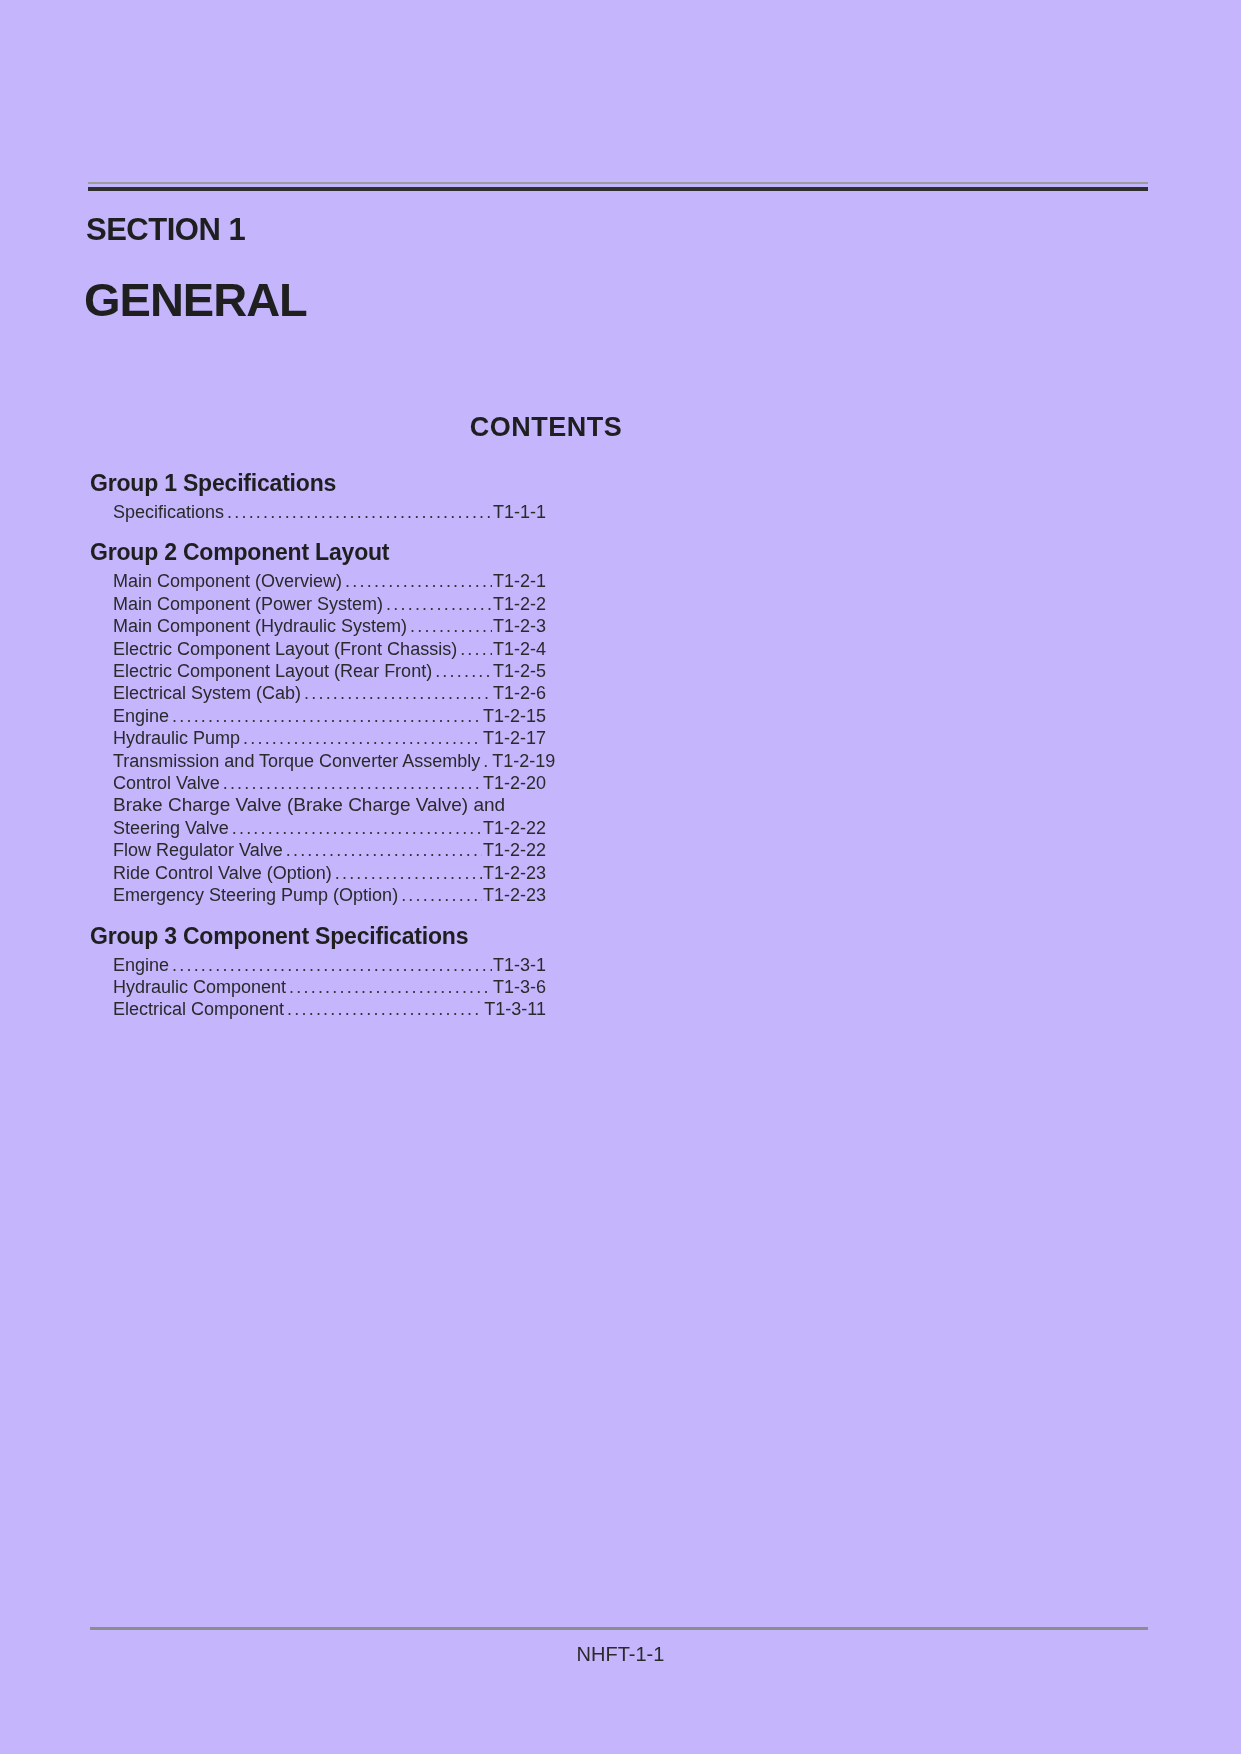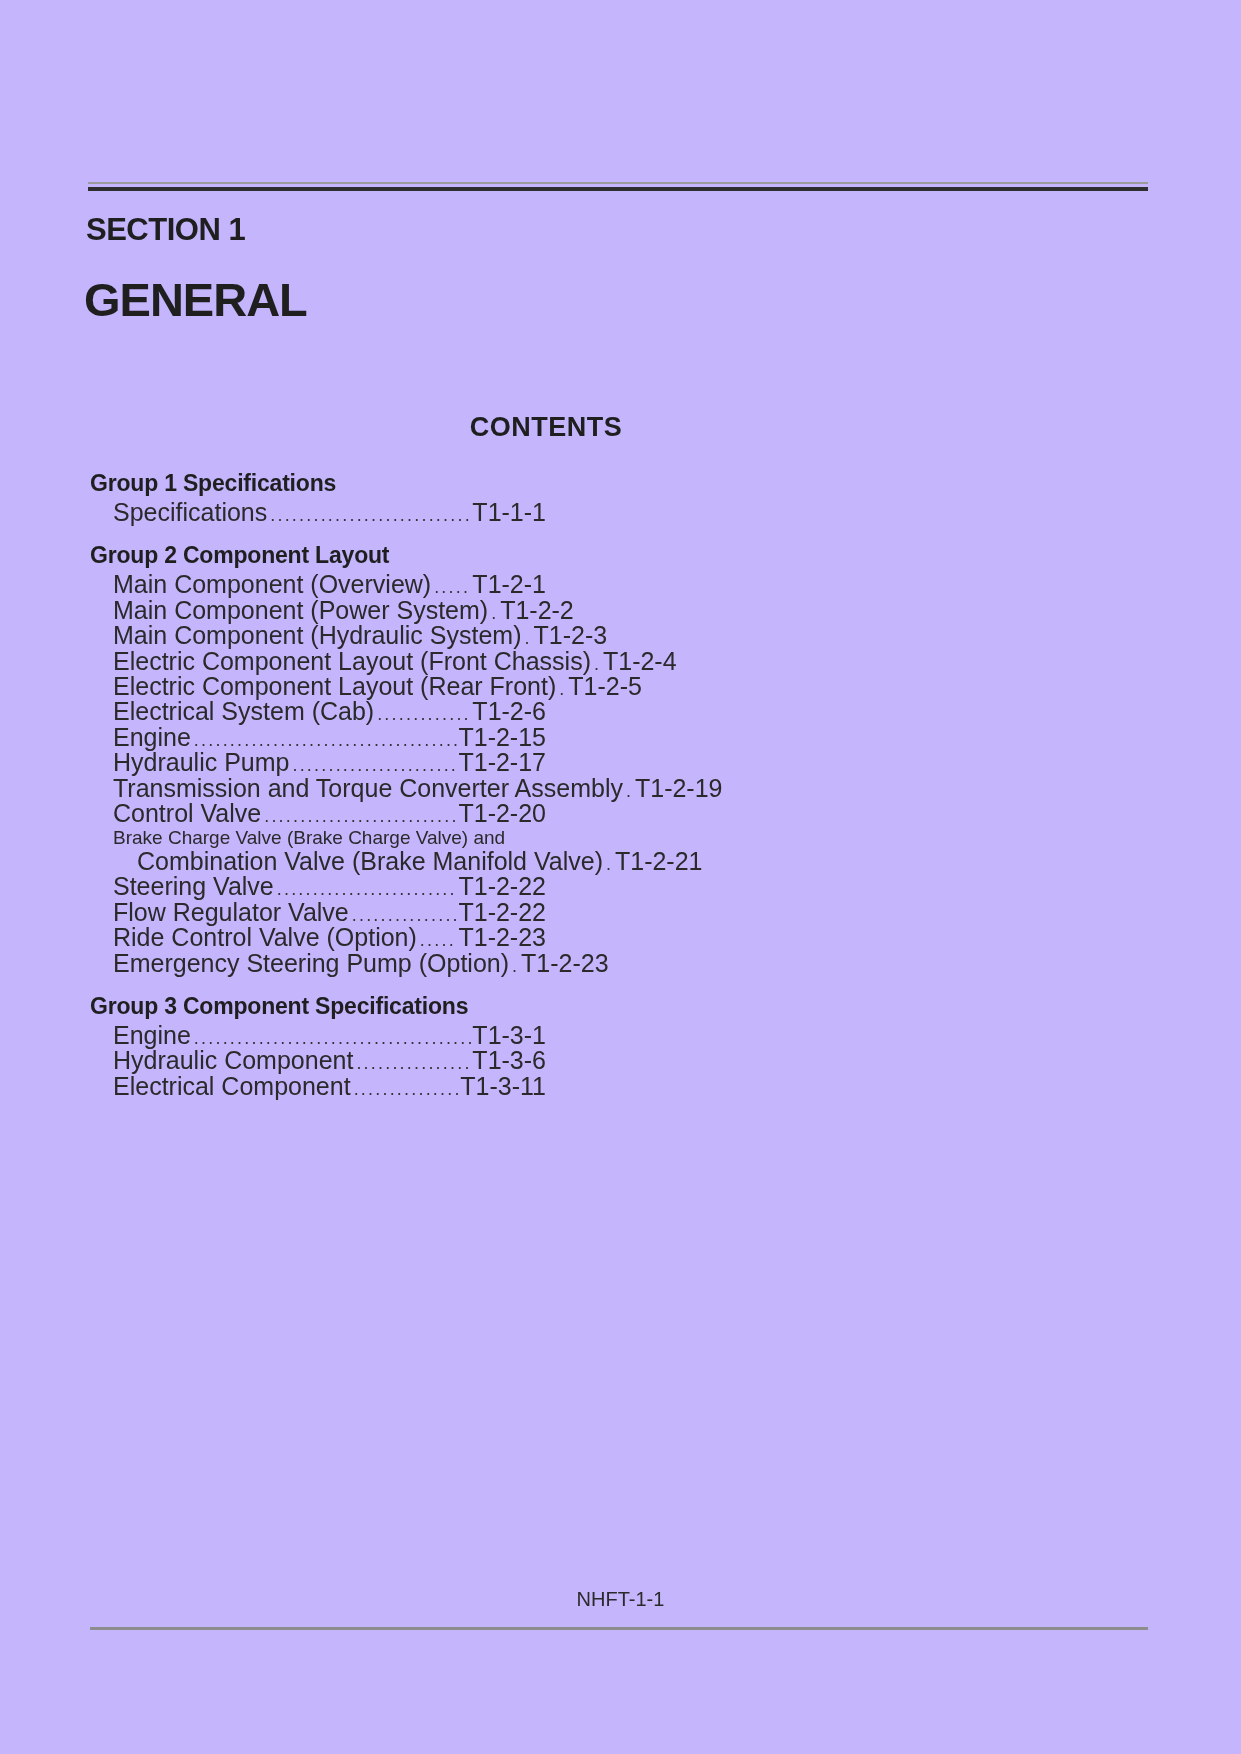--- a/index.html
+++ b/index.html
@@ -78,21 +78,21 @@
     font-size: 23px;
     font-weight: 700;
     color: #1f1f1f;
     margin-bottom: 4px;
     letter-spacing: -0.2px;
   }
   .toc-entries { padding-left: 23px; }
   .toc-row {
     display: flex;
     align-items: baseline;
-    font-size: 25px;
+    font-size: 18px;
     line-height: 22.4px;
     color: #2a2a2a;
     white-space: nowrap;
   }
   .toc-row .title { flex: 0 0 auto; }
   .leader {
     flex: 1 1 auto;
     min-width: 8px;
     overflow: hidden;
     margin: 0 1px 0 3px;
@@ -117,21 +117,21 @@
     position: absolute;
     left: 90px;
     width: 1058px;
     top: 1627px;
     height: 3px;
     background: #8d8d8d;
   }
   .footer-text {
     position: absolute;
     left: 0;
-    top: 1588px;
+    top: 1643px;
     width: 1241px;
     text-align: center;
     font-size: 20px;
     color: #2a2a2a;
   }
 </style>
 </head>
 <body>
 
 <div class="page">
@@ -206,25 +206,20 @@
           <span class="toc-page-num">T1-2-19</span>
         </div>
         <div class="toc-row">
           <span class="title">Control Valve</span>
           <span class="leader"></span>
           <span class="toc-page-num">T1-2-20</span>
         </div>
 
         <div>
           <div class="toc-line1">Brake Charge Valve (Brake Charge Valve) and</div>
-          <div class="toc-row indent2">
-            <span class="title">Combination Valve (Brake Manifold Valve)</span>
-            <span class="leader"></span>
-            <span class="toc-page-num">T1-2-21</span>
-          </div>
         </div>
 
         <div class="toc-row">
           <span class="title">Steering Valve</span>
           <span class="leader"></span>
           <span class="toc-page-num">T1-2-22</span>
         </div>
         <div class="toc-row">
           <span class="title">Flow Regulator Valve</span>
           <span class="leader"></span>

